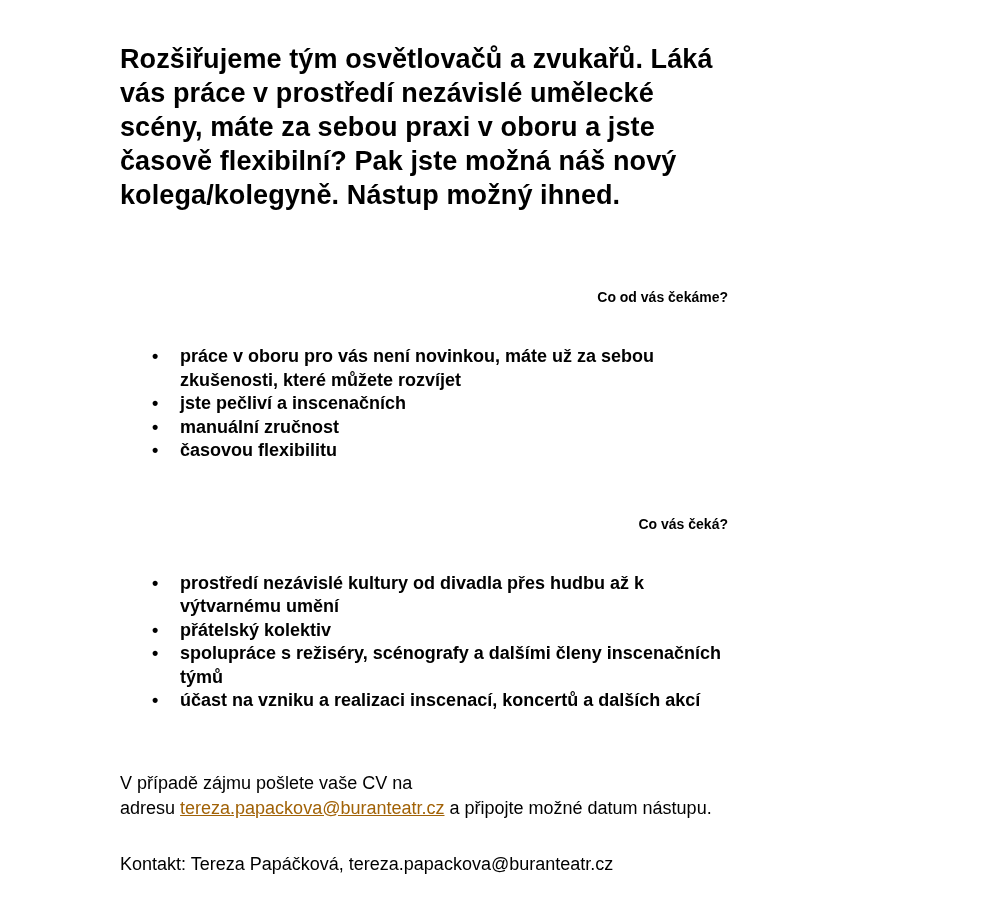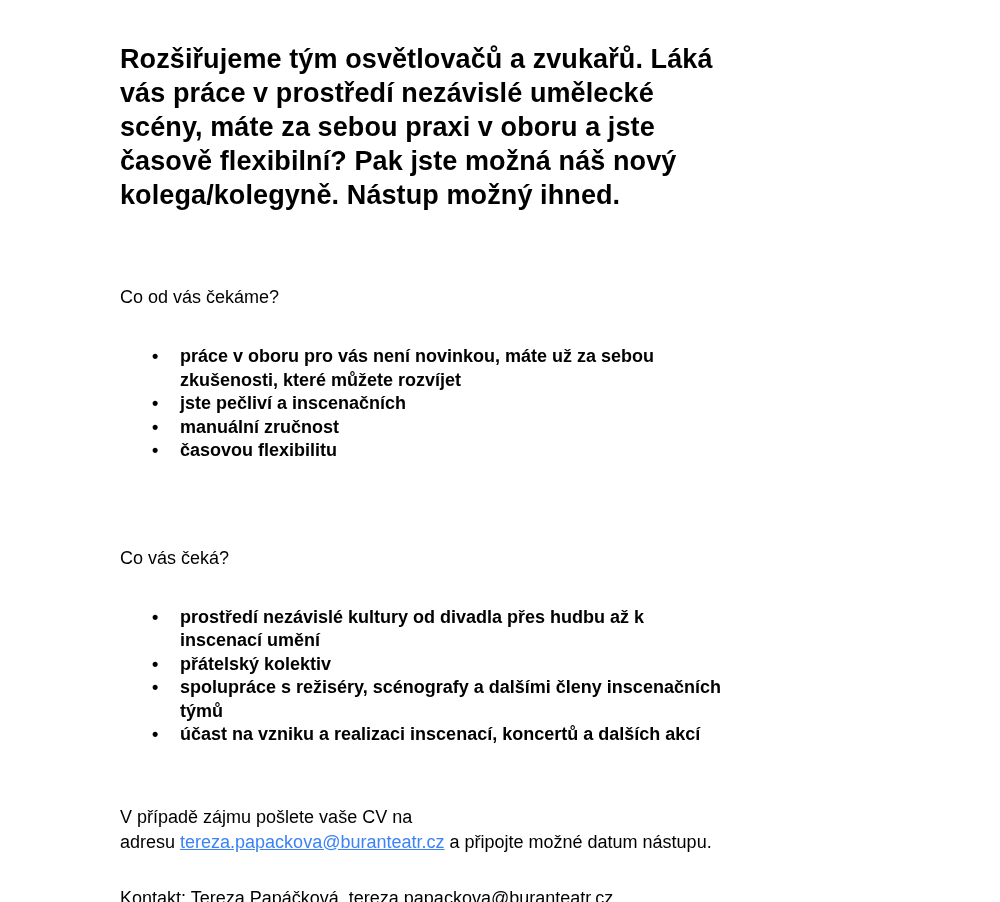--- a/index.html
+++ b/index.html
@@ -20,26 +20,27 @@
   .intro {
     margin: 0;
     font-size: 27px;
     line-height: 34px;
     font-weight: bold;
     letter-spacing: 0.1px;
   }
   .section-heading {
     margin: 0;
     margin-top: 74px;
-    font-size: 18px;
+    font-size: 14px;
     line-height: 22px;
-    font-weight: normal;
+    font-weight: bold;
+    text-align: right;
   }
   .section-heading.second {
-    margin-top: 84px;
+    margin-top: 50px;
   }
   ul.bullets {
     margin: 37px 0 0 0;
     padding: 0 0 0 32px;
     list-style: none;
     font-size: 18px;
     line-height: 23.5px;
     font-weight: bold;
   }
   ul.bullets li {
@@ -58,21 +59,21 @@
     margin: 58px 0 0 0;
     font-size: 18px;
     line-height: 25px;
   }
   p.contact {
     margin: 31px 0 0 0;
     font-size: 18px;
     line-height: 25px;
   }
   .email-link {
-    color: #3b82f6;
+    color: #a16207;
     text-decoration: underline;
     cursor: pointer;
   }
   .contact-label {
     font-weight: normal;
   }
 </style>
 </head>
 <body>
 
@@ -85,21 +86,21 @@
   <ul class="bullets">
     <li>práce v oboru pro vás není novinkou, máte už za sebou zkušenosti, které můžete rozvíjet</li>
     <li>jste pečliví a inscenačních</li>
     <li>manuální zručnost</li>
     <li>časovou flexibilitu</li>
   </ul>
 
   <h2 class="section-heading second">Co vás čeká?</h2>
 
   <ul class="bullets">
-    <li>prostředí nezávislé kultury od divadla přes hudbu až k inscenací umění</li>
+    <li>prostředí nezávislé kultury od divadla přes hudbu až k výtvarnému umění</li>
     <li>přátelský kolektiv</li>
     <li>spolupráce s režiséry, scénografy a dalšími členy inscenačních týmů</li>
     <li>účast na vzniku a realizaci inscenací, koncertů a dalších akcí</li>
   </ul>
 
   <p class="apply"><span>V případě zájmu pošlete vaše CV na</span><br><span>adresu </span><a class="email-link">tereza.papackova@buranteatr.cz</a><span> a připojte možné datum nástupu.</span></p>
 
   <p class="contact"><strong class="contact-label">Kontakt:</strong><span> Tereza Papáčková, tereza.papackova@buranteatr.cz</span></p>
 
 </div>

